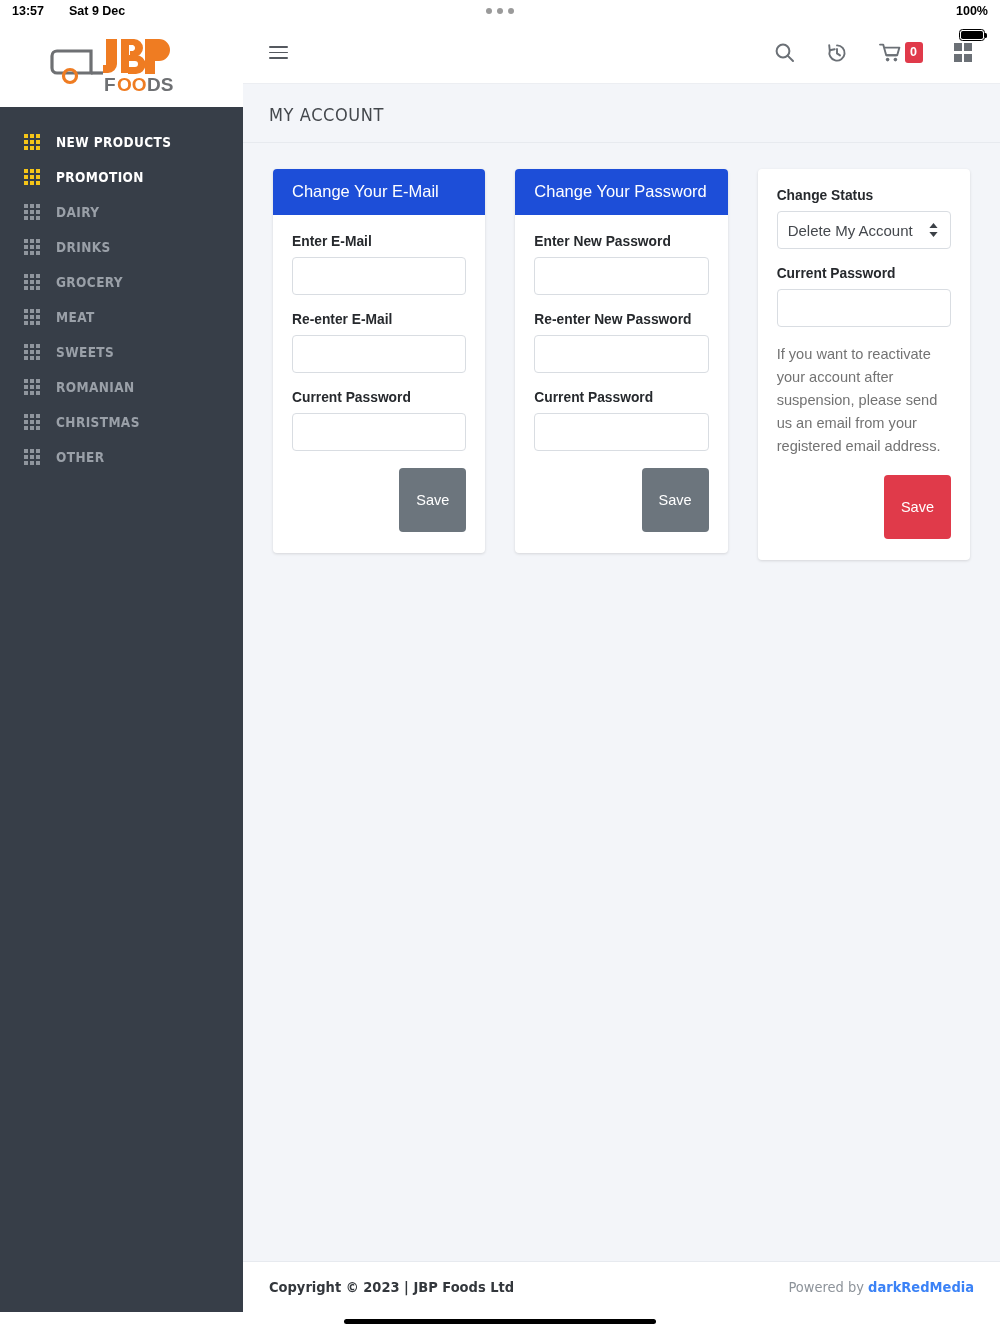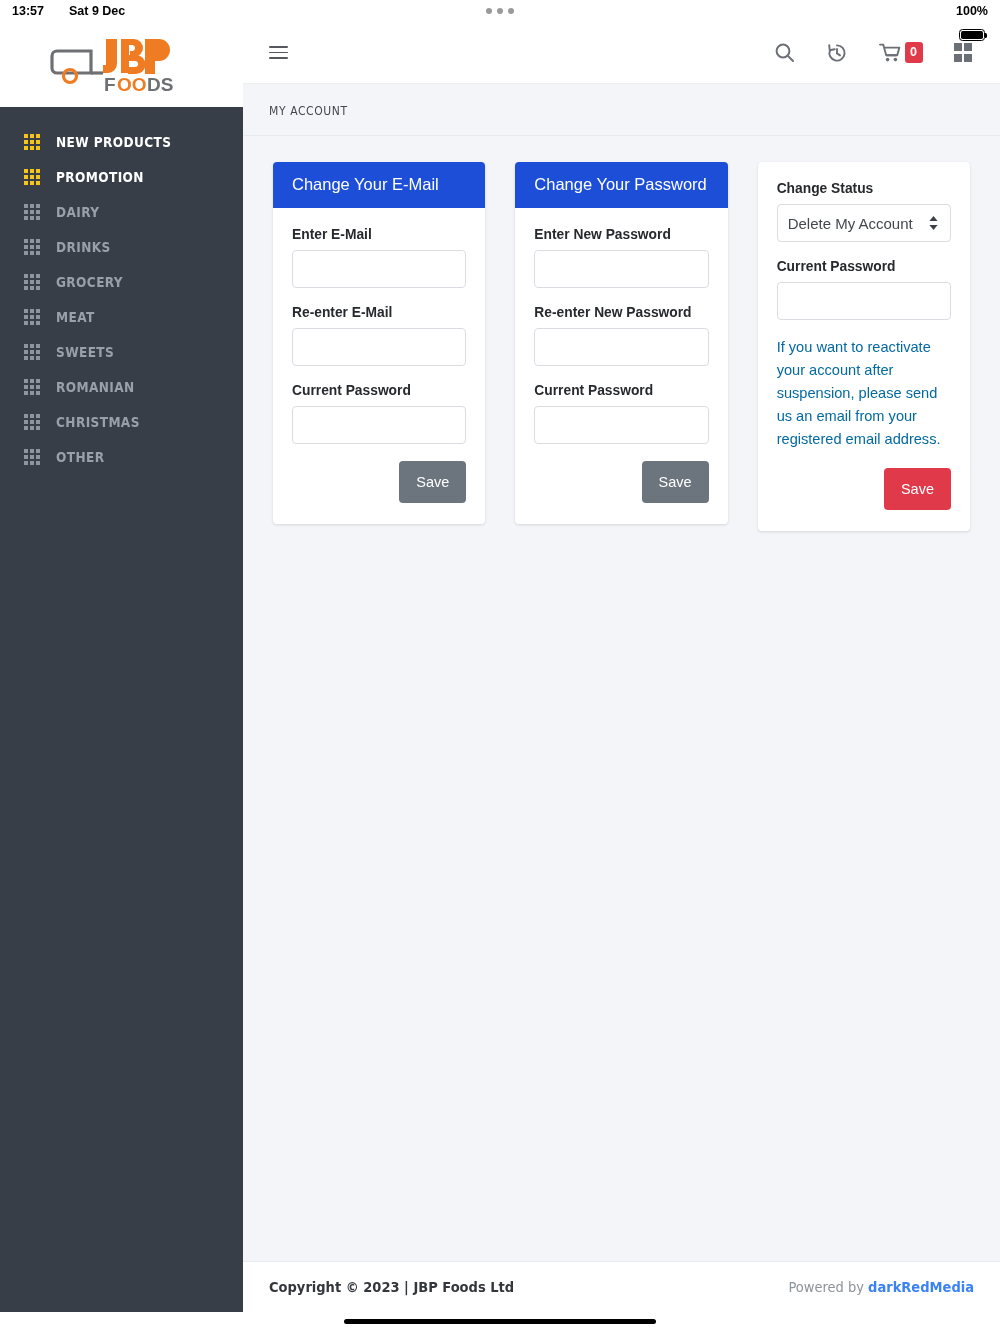--- a/index.html
+++ b/index.html
@@ -146,21 +146,21 @@
   .grid4 i { display: block; width: 8px; height: 8px; background: #6b7076; }
 
   
   .page-title-bar {
     background: #f3f5f9;
     padding: 20px 26px 17px;
     border-bottom: 1px solid #e7eaef;
     flex: 0 0 auto;
   }
   .page-title {
-    font-size: 12px;
+    font-size: 18px;
     color: #44484d;
     letter-spacing: 0.6px;
     font-weight: 400;
     font-family: "DejaVu Sans Condensed", "Liberation Sans Narrow", "Liberation Sans", sans-serif;
   }
 
   
   .main {
     flex: 1 1 auto;
     padding: 26px 15px 0;
@@ -226,32 +226,32 @@
     right: 11px; top: 50%;
     transform: translateY(-50%);
     pointer-events: none;
     color: #3c4147;
     line-height: 0;
   }
 
   .helper {
     font-size: 14.6px;
     line-height: 1.58;
-    color: #0369a1;
+    color: #737373;
     margin-top: 16px;
   }
 
   .btn-row { display: flex; justify-content: flex-end; margin-top: 17px; }
   .btn {
     border: none;
     border-radius: 4px;
     color: #fff;
     font-size: 14.5px;
     font-family: "Liberation Sans", sans-serif;
-    padding: 13px 17px;
+    padding: 24px 17px;
     cursor: pointer;
   }
   .btn.grey { background: #6c757d; }
   .btn.red  { background: #e03a4a; }
 
   
   .footer {
     flex: 0 0 auto;
     background: #ffffff;
     border-top: 1px solid #e7eaef;

